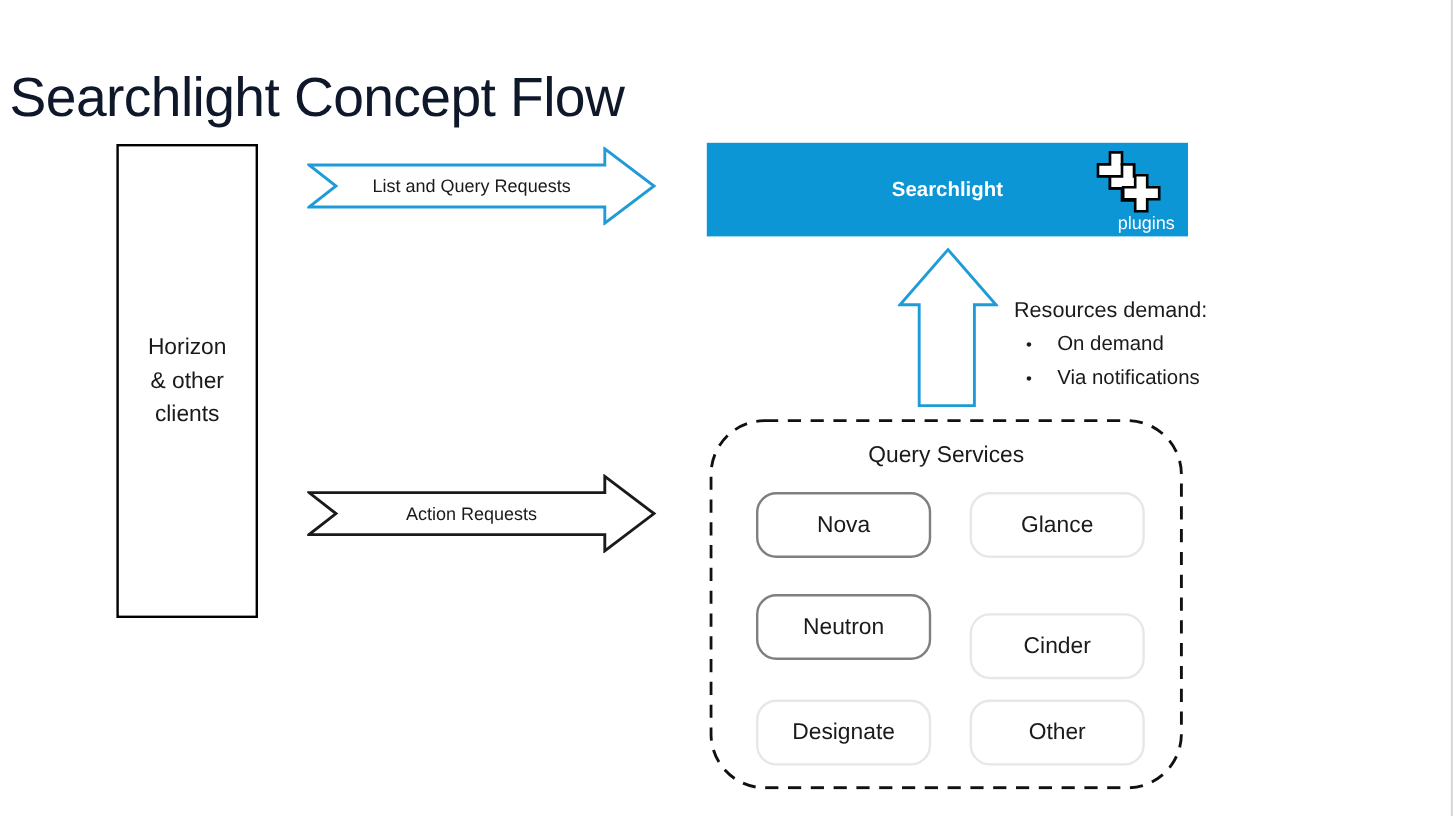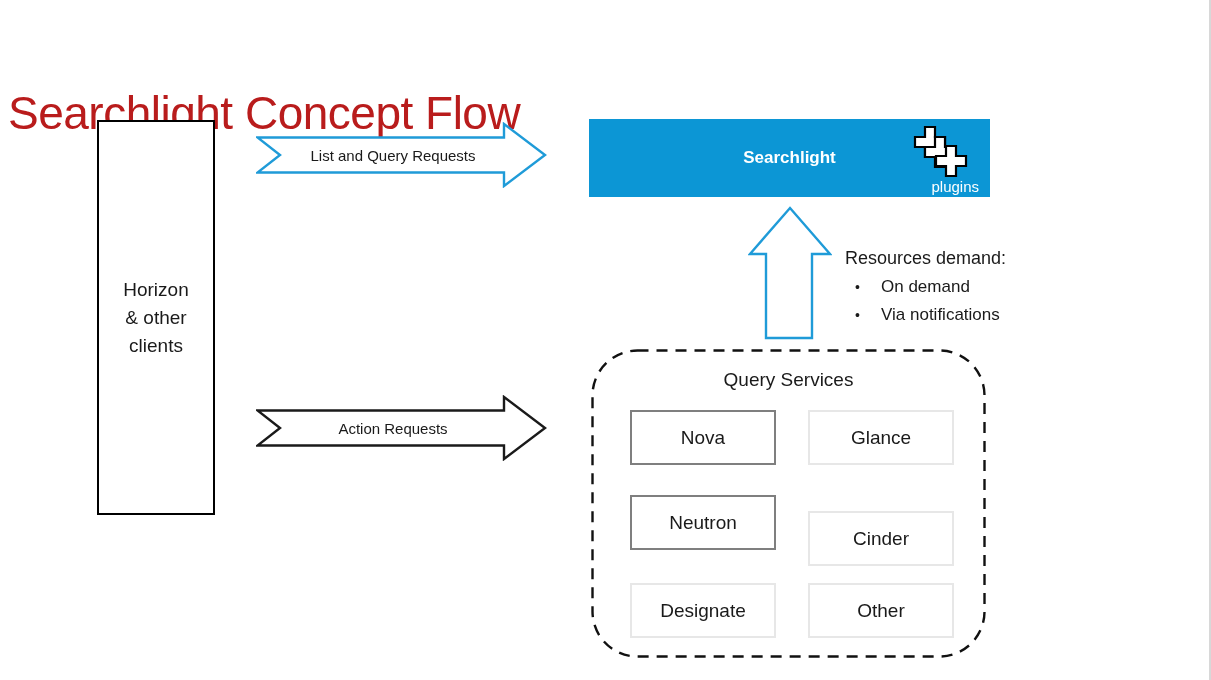--- a/index.html
+++ b/index.html
@@ -7,22 +7,22 @@
     position:relative;
     width:1209px;height:680px;
     background:#ffffff;
     border-right:2px solid #d8d8d8;
     font-family:"Liberation Sans", sans-serif;
     color:#1a1a1a;
     overflow:hidden;
   }
   .title{
     position:absolute;left:8px;top:54px;
-    font-size:46px;font-weight:300;color:#b91c1c;
-    letter-spacing:-0.5px;white-space:nowrap;margin-top:32px;
+    font-size:46px;font-weight:300;color:#0f172a;
+    letter-spacing:-0.5px;white-space:nowrap;
   }
   .clients-box{
     position:absolute;left:97px;top:120px;width:114px;height:391px;
     border:2px solid #000;background:#fff;
     display:flex;align-items:center;justify-content:center;text-align:center;
     font-size:19px;line-height:28px;
   }
   .arrow-right{position:absolute;width:292px;height:66px;}
   .arrow-right svg{position:absolute;left:0;top:0;}
   .arrow-right .arrow-label{
@@ -52,20 +52,21 @@
   .cloud-panel{position:absolute;left:591px;top:349px;width:395px;height:309px;}
   .cloud-border{position:absolute;left:0;top:0;}
   .cloud-title{
     position:absolute;left:0;right:0;top:20px;text-align:center;
     font-size:19px;
   }
   .service-box{
     position:absolute;width:142px;height:51px;background:#fff;
     display:flex;align-items:center;justify-content:center;
     font-size:19px;
+    border-radius:17px;
   }
   .svc-strong{border:2px solid #7f7f7f;}
   .svc-light{border:2px solid #e7e7e7;}
   .pos-r1c1{left:39px;top:61px;}
   .pos-r1c2{left:217px;top:61px;}
   .pos-r2c1{left:39px;top:146px;}
   .pos-r2c2{left:217px;top:162px;}
   .pos-r3c1{left:39px;top:234px;}
   .pos-r3c2{left:217px;top:234px;}
 </style>

